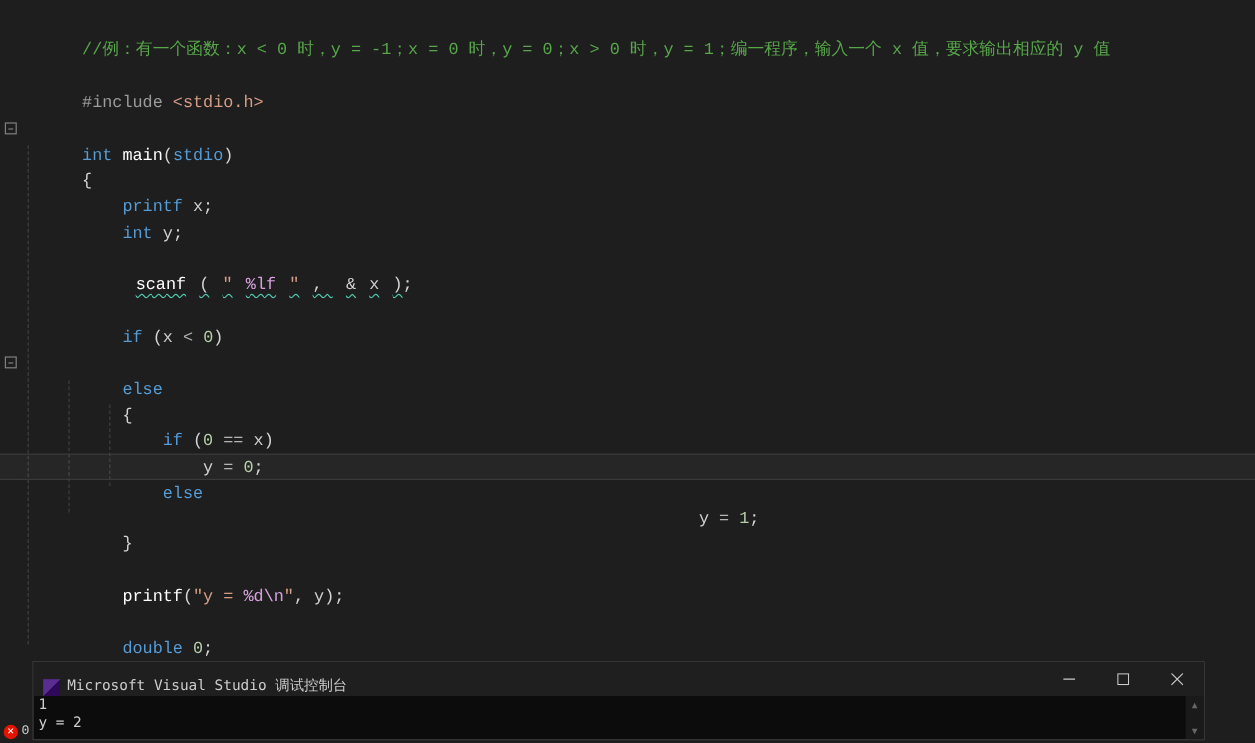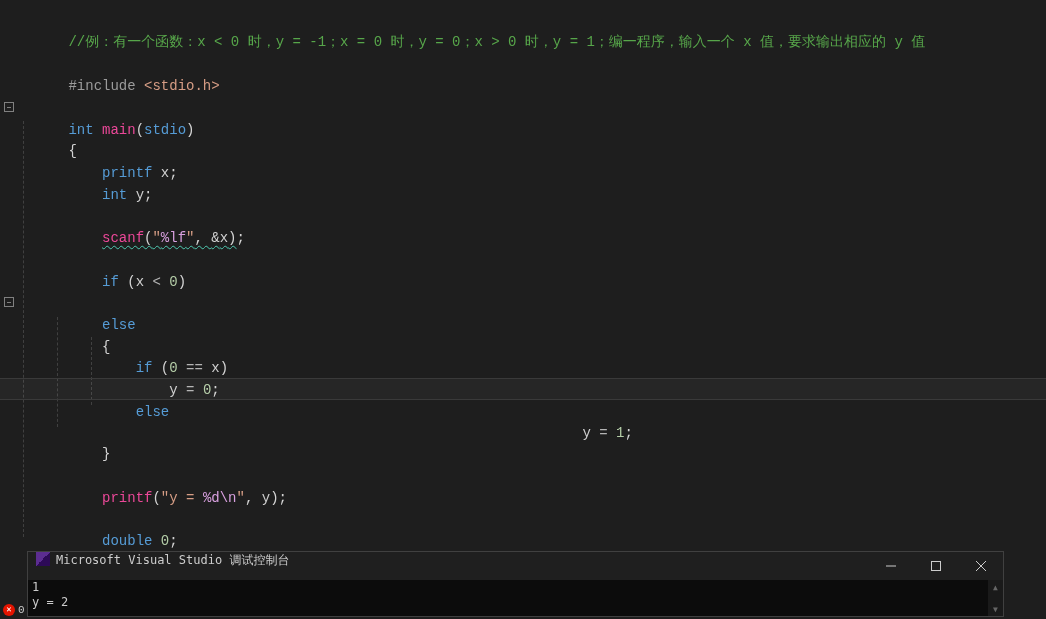--- a/index.html
+++ b/index.html
@@ -76,52 +76,53 @@
     position: absolute;
     top: 0;
     width: 0;
     border-left: 1px dashed #404040;
   }
   
   .cmt  { color: #57A64A; }   
   .pre  { color: #9B9B9B; }   
   .hdr  { color: #D69D85; }   
   .kw   { color: #569CD6; }   
-  .fn   { color: #ec4899; }   
+  .fn   { color: #ffffff; }   
   .par  { color: #D4D4D4; }   
   .brace{ color: #D4D4D4; }
   .semi { color: #D4D4D4; }
   .id   { color: #cfcfcf; }
   .str  { color: #D69D85; }
   .esc  { color: #D8A0DF; }   
   .num  { color: #B5CEA8; }
   .op   { color: #B4B4B4; }   
   .squiggle {
     text-decoration: underline wavy #4EC9B0 1px;
     text-underline-offset: 3px;
+    margin-left: 11px;
   }
 
   
   .console {
     position: absolute;
     left: 27px;
     top: 551px;
     width: 977px;
     height: 66px;
     background: #0c0c0c;
     border: 1px solid #404040;
     box-sizing: border-box;
     font-family: "Consolas","NSimSun","SimSun",monospace;
     font-size: 12px;
   }
   .titlebar {
     height: 28px;
     background: #1f1f1f;
     display: flex;
-    align-items: flex-start;
+    align-items: flex-end;
     color: #cccccc;
     font-size: 12px;
     position: relative;
   }
   .titlebar .icon {
     width: 14px;
     height: 14px;
     margin: 0 6px 0 8px;
     background: linear-gradient(135deg,#5c2d91 0 50%,#2d0a57 50% 100%);
     display: inline-block;

